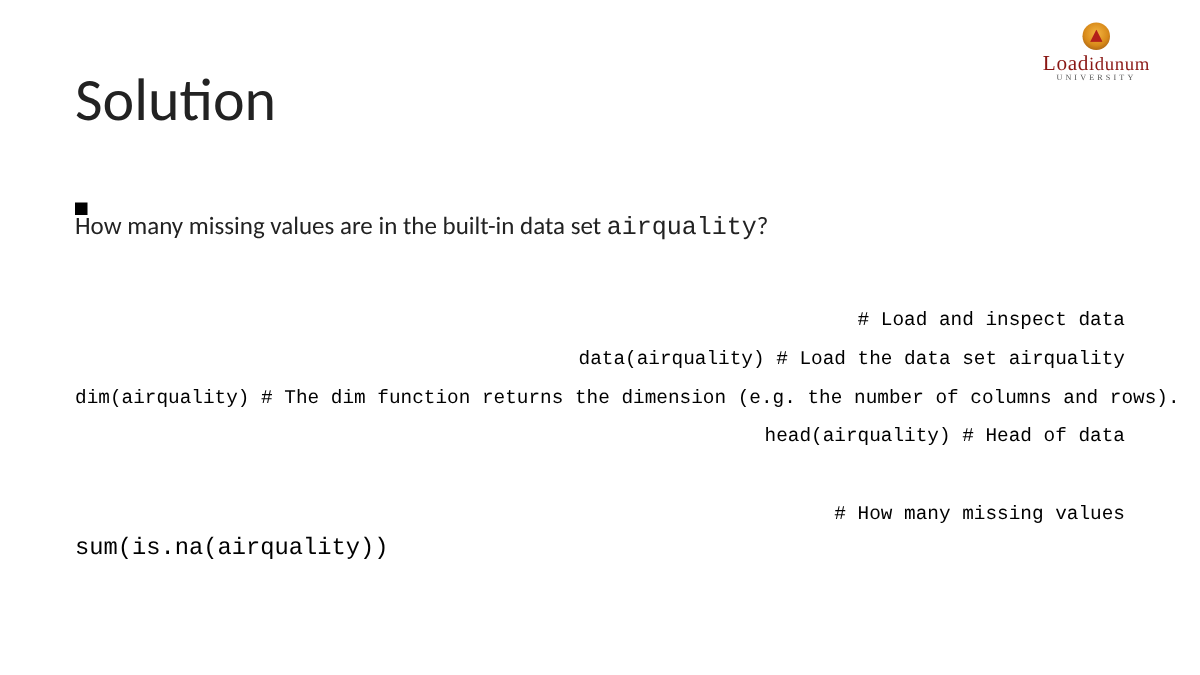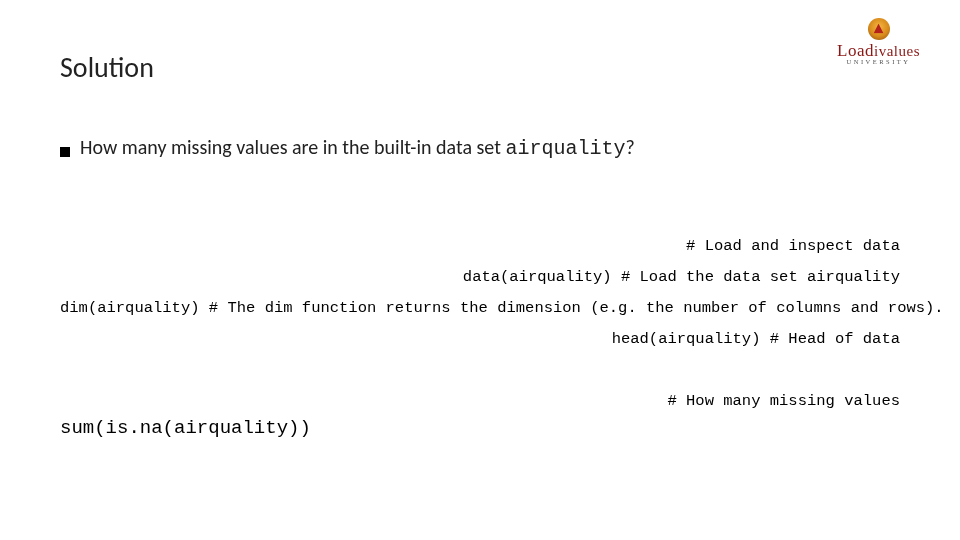--- a/index.html
+++ b/index.html
@@ -54,31 +54,32 @@
   }
   .logo-sub {
     color: #555;
     font-size: 6.5px;
     letter-spacing: 2.5px;
     text-transform: uppercase;
     margin-top: -1px;
   }
   .title {
     font-family: Calibri, "Segoe UI", Arial, sans-serif;
-    font-size: 28px;
+    font-size: 48px;
     font-weight: 400;
     color: #222;
     margin: 0 0 50px 0;
   }
   .bullet-row {
     display: flex;
     align-items: baseline;
     font-size: 20px;
     color: #222;
-    margin-bottom: 40px;
+    margin-bottom: 16px;
+    flex-direction: column;
   }
   .bullet-mark {
     width: 10px;
     height: 10px;
     background: #000;
     margin-right: 10px;
     position: relative;
     top: 3px;
     flex: 0 0 auto;
   }
@@ -101,21 +102,21 @@
   }
 </style>
 </head>
 <body>
 
 <div class="slide">
 
   <div class="logo">
     <div class="logo-mark"></div>
     <div class="logo-text">
-      <span class="big">Load</span><span>i</span><span>values</span>
+      <span class="big">Load</span><span>i</span><span>dunum</span>
     </div>
     <div class="logo-sub">UNIVERSITY</div>
   </div>
 
   <h1 class="title">Solution</h1>
 
   <div class="bullet-row">
     <span class="bullet-mark"></span>
     <span class="bullet-text">
       <span>How many missing values are in the built-in data set </span><span class="mono">airquality</span><span>?</span>

